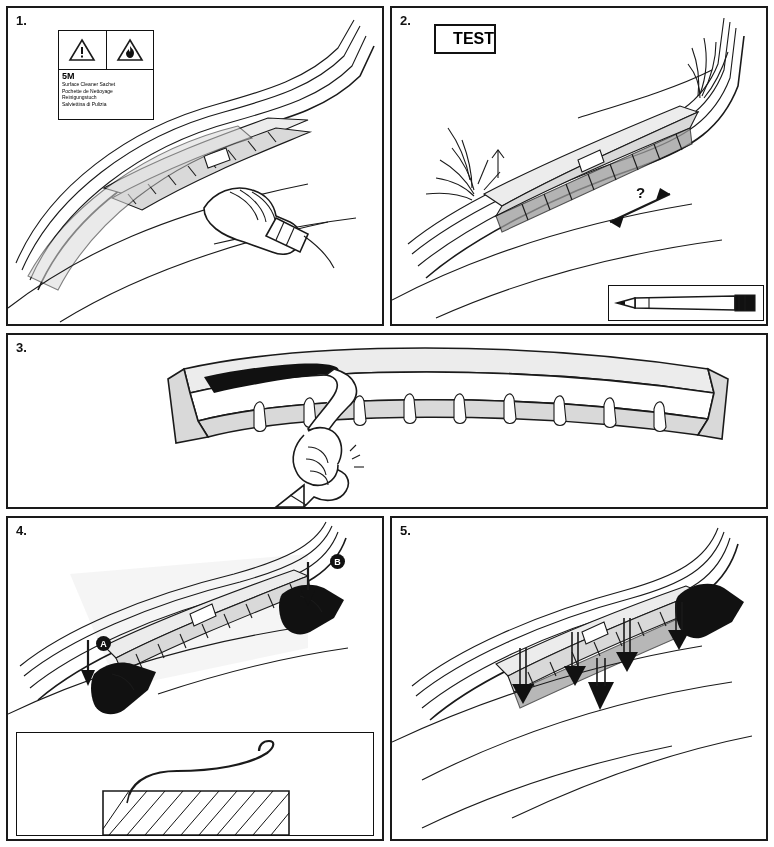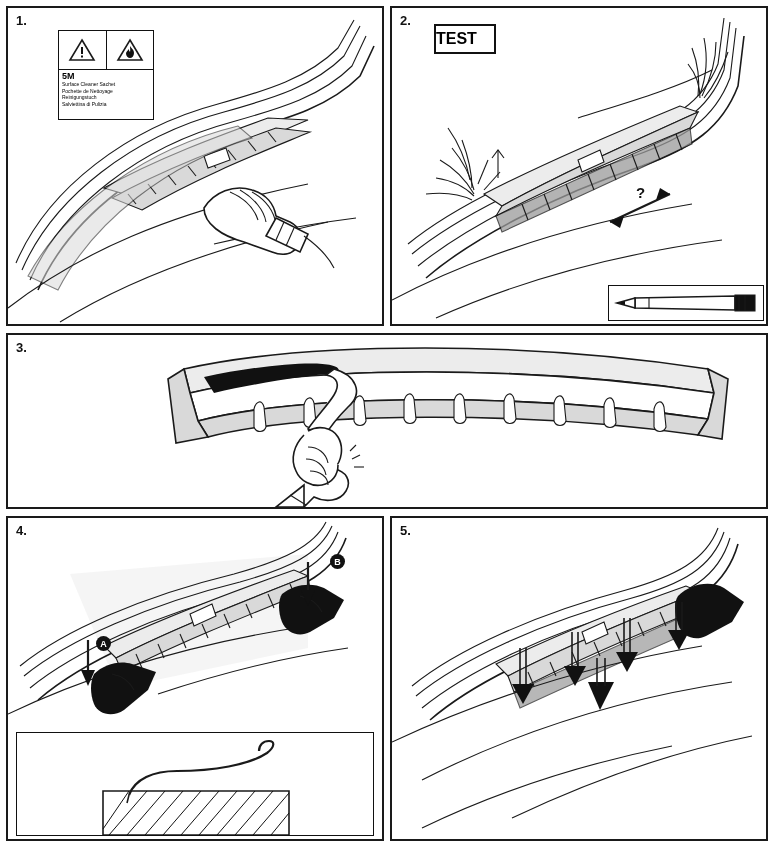--- a/index.html
+++ b/index.html
@@ -30,21 +30,21 @@
   
   .label-card{position:absolute;left:50px;top:22px;width:96px;height:90px;border:1px solid #111;background:#fff;box-sizing:border-box;}
   .label-icons{display:flex;height:38px;border-bottom:1px solid #111;}
   .label-icon{flex:1;display:flex;align-items:center;justify-content:center;}
   .label-icon + .label-icon{border-left:1px solid #111;}
   .lbl-brand{font-size:9px;font-weight:bold;line-height:10px;padding:1px 3px 0 3px;}
   .lbl-lines{font-size:5px;line-height:6.5px;padding:0 3px;}
   .lbl-lines div{white-space:nowrap;}
 
   
-  .test-box{position:absolute;left:42px;top:16px;width:62px;height:30px;border:2px solid #111;display:flex;align-items:center;justify-content:flex-start;font-size:16px;font-weight:bold;background:#fff;box-sizing:border-box;}
+  .test-box{position:absolute;left:42px;top:16px;width:62px;height:30px;border:2px solid #111;display:flex;align-items:center;justify-content:flex-end;font-size:16px;font-weight:bold;background:#fff;box-sizing:border-box;}
 
   
   .pencil-box{position:absolute;left:216px;top:277px;width:156px;height:36px;border:1px solid #111;background:#fff;box-sizing:border-box;}
 
   
   .tool-box{position:absolute;left:8px;top:214px;width:358px;height:104px;border:1px solid #111;background:#fff;box-sizing:border-box;overflow:hidden;}
 
   .marker{position:absolute;width:15px;height:15px;border-radius:50%;background:#111;color:#fff;font-size:9px;font-weight:bold;display:flex;align-items:center;justify-content:center;}
 </style>
 </head>

